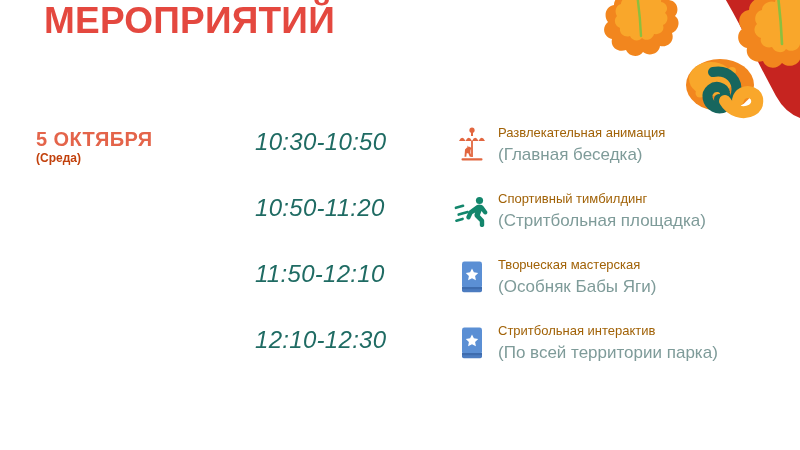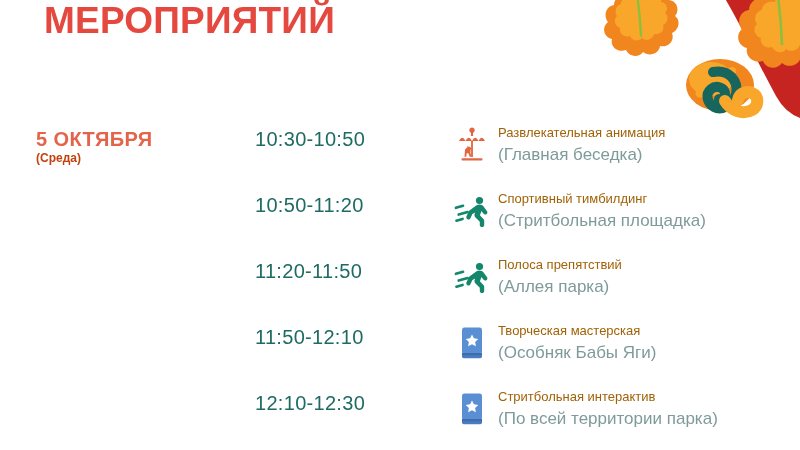--- a/index.html
+++ b/index.html
@@ -79,25 +79,26 @@
   }
   .row {
     position: relative;
     height: 66px;
     display: block;
   }
   .row-time {
     position: absolute;
     left: 255px;
     top: 10px;
-    font-size: 20px;
+    font-size: 24px;
     font-weight: 400;
     color: #1f6b63;
     letter-spacing: 0.3px;
     white-space: nowrap;
+    font-style: italic;
   }
   .row-icon {
     position: absolute;
     left: 452px;
     top: 6px;
     width: 40px;
     height: 42px;
     display: flex;
     align-items: center;
     justify-content: center;
@@ -219,44 +220,20 @@
             <rect x="1" y="23.5" width="9" height="2.6" rx="1.3" transform="rotate(-16 5.5 24.8)"></rect>
           </g>
         </svg>
       </div>
       <div class="row-text">
         <div class="row-name">Спортивный тимбилдинг</div>
         <div class="row-place">(Стритбольная площадка)</div>
       </div>
     </div>
 
-    <div class="row">
-      <div class="row-time">11:20-11:50</div>
-      <div class="row-icon">
-        <svg width="36" height="32" viewBox="0 0 36 32" xmlns="http://www.w3.org/2000/svg">
-          <g fill="#13866c">
-            <circle cx="25.5" cy="5.5" r="3.6"></circle>
-            <path d="M22.6 10.2 c2.6 -1.3 5.6 -0.6 7.2 1.6 l3.2 4.4 c0.7 1 0.4 2.3 -0.6 3
-                     c-1 0.7 -2.3 0.4 -3 -0.6 l-1.9 -2.6 l-1.6 4.3 l3.5 3.6 c0.5 0.5 0.8 1.2 0.8 1.9
-                     l0 4.1 c0 1.2 -1 2.2 -2.2 2.2 c-1.2 0 -2.2 -1 -2.2 -2.2 l0 -3.2 l-4.5 -4.5
-                     c-0.8 -0.8 -1.1 -2 -0.7 -3.1 l0.6 -1.7 l-2.8 1.6 l-2 4.2 c-0.5 1.1 -1.8 1.5 -2.9 1
-                     c-1.1 -0.5 -1.5 -1.8 -1 -2.9 l2.3 -4.9 c0.3 -0.6 0.7 -1 1.3 -1.3 z"></path>
-          </g>
-          <g fill="#13866c">
-            <rect x="0.5" y="10.5" width="10" height="2.6" rx="1.3" transform="rotate(-16 5.5 11.8)"></rect>
-            <rect x="3.2" y="17" width="12" height="2.6" rx="1.3" transform="rotate(-16 9.2 18.3)"></rect>
-            <rect x="1" y="23.5" width="9" height="2.6" rx="1.3" transform="rotate(-16 5.5 24.8)"></rect>
-          </g>
-        </svg>
-      </div>
-      <div class="row-text">
-        <div class="row-name">Полоса препятствий</div>
-        <div class="row-place">(Аллея парка)</div>
-      </div>
-    </div>
 
     <div class="row">
       <div class="row-time">11:50-12:10</div>
       <div class="row-icon">
         <svg width="28" height="34" viewBox="0 0 28 34" xmlns="http://www.w3.org/2000/svg">
           <rect x="4" y="1.5" width="20" height="27" rx="2.4" fill="#5b8fd4"></rect>
           <rect x="4" y="27" width="20" height="5.2" rx="1.8" fill="#4c7cc0"></rect>
           <rect x="4" y="27" width="20" height="2.2" fill="#3e6cae"></rect>
           <path d="M14 8.4 l1.9 3.9 l4.3 0.6 l-3.1 3 l0.8 4.3 l-3.9 -2 l-3.9 2 l0.8 -4.3
                    l-3.1 -3 l4.3 -0.6 z" fill="#ffffff"></path>

